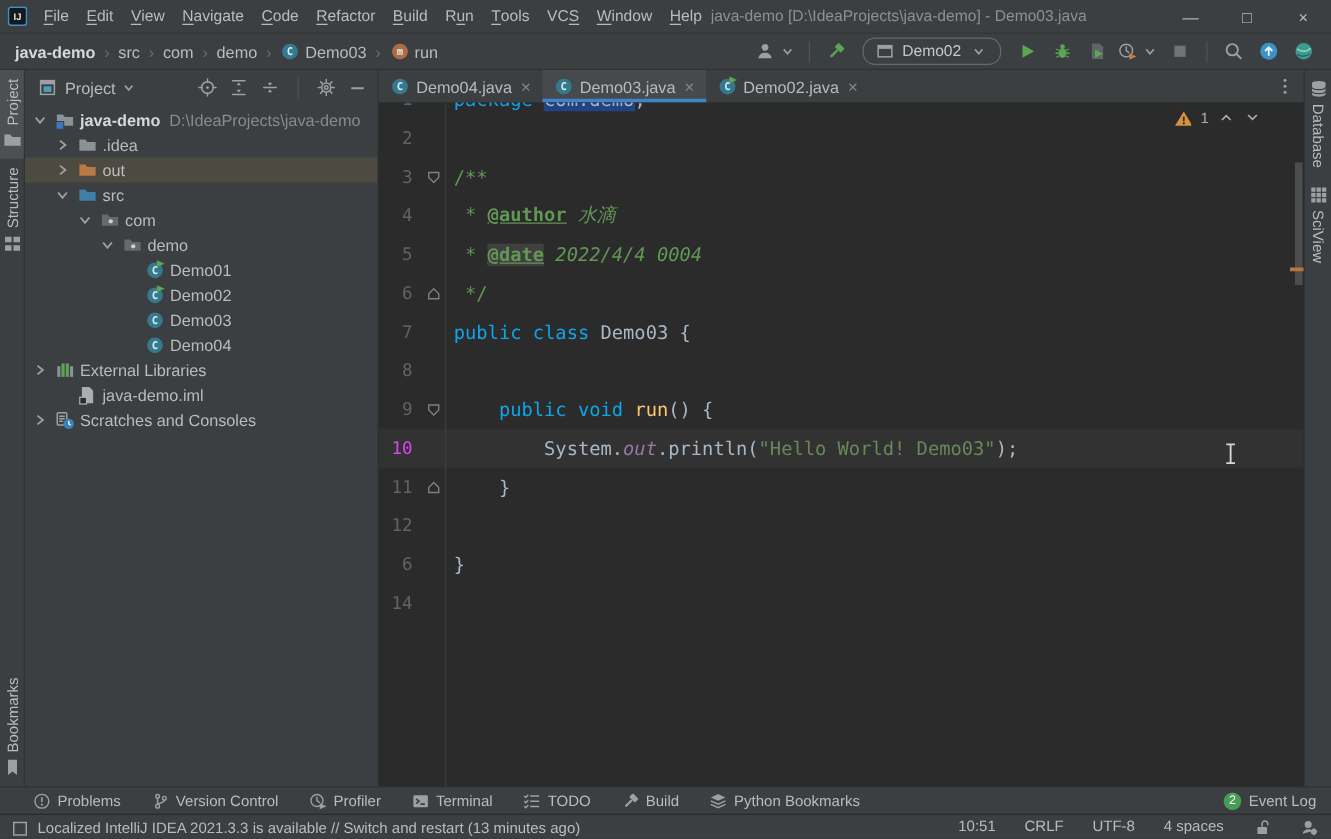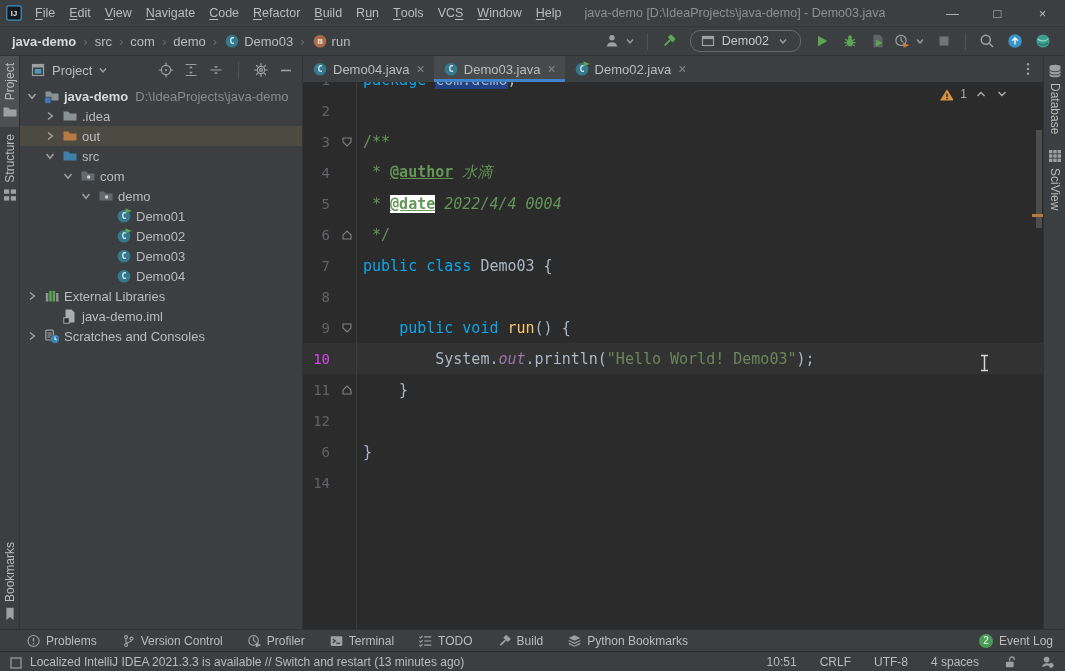--- a/index.html
+++ b/index.html
@@ -6,21 +6,21 @@
   html,body{width:1065px;height:671px;overflow:hidden;}
   body{background:#3C3F41;font-family:"Liberation Sans",sans-serif;font-size:13px;color:#BBBBBB;}
   .window{width:1065px;height:671px;display:flex;flex-direction:column;background:#3C3F41;}
 
   
   .titlebar{height:27px;flex:none;display:flex;align-items:stretch;border-bottom:1px solid #343638;position:relative;}
   .logo{width:16px;height:16px;margin:5px 6px 0 6px;flex:none;}
   .menubar{display:flex;align-items:stretch;font-size:12.5px;}
   .menu-item{padding:0 7px;display:flex;align-items:center;cursor:default;white-space:nowrap;}
   .menu-item u{text-underline-offset:2px;}
-  .win-title{margin-left:16px;display:flex;align-items:center;color:#8F8F8F;white-space:nowrap;overflow:hidden;font-size:12.5px;}
+  .win-title{display:flex;align-items:center;color:#8F8F8F;white-space:nowrap;overflow:hidden;font-size:12.5px;}
   .win-controls{margin-left:auto;display:flex;flex:none;}
   .win-btn{width:45px;display:flex;align-items:center;justify-content:center;color:#BDBDBD;font-size:13px;}
 
   
   .navbar{height:29px;flex:none;display:flex;align-items:center;border-bottom:1px solid #323232;padding-left:12px;}
   .crumbs{display:flex;align-items:center;gap:7px;}
   .crumb{display:flex;align-items:center;gap:4px;white-space:nowrap;}
   .crumb.bold span{font-weight:bold;color:#D8D8D8;}
   .crumb-sep{color:#6A6A6A;font-size:13px;}
   .nav-right{margin-left:auto;display:flex;align-items:center;gap:4px;padding-right:10px;}
@@ -72,35 +72,35 @@
   .gutter-border{position:absolute;left:53px;top:0;bottom:0;width:1px;background:#3A3C3E;z-index:1;}
   .tok.kw{color:#0ea5e9;}
   .tok.plain{color:#A9B7C6;}
   .tok.doc{color:#629755;}
   .tok.doc-tag{color:#629755;text-decoration:underline;font-weight:bold;}
   .tok.doc-italic{color:#629755;font-style:italic;}
   .tok.str{color:#6A8759;}
   .tok.field{color:#9876AA;font-style:italic;}
   .tok.method{color:#FFC66D;}
   .tok.sel{background:#214283;}
-  .tok.hl{background:#ffffff;}
+  .tok.hl{background:#404040;}
   .inspections{position:absolute;top:5px;right:34px;display:flex;align-items:center;gap:7px;z-index:5;font-family:"Liberation Sans",sans-serif;font-size:12px;color:#A8ADB0;}
   .v-scroll{position:absolute;right:1px;top:48px;width:6px;height:98px;background:rgba(164,164,164,0.28);z-index:4;}
   .stripe-mark{position:absolute;right:0;top:132px;width:11px;height:3px;background:#B9783B;z-index:4;}
   .mouse-cursor{position:absolute;left:676px;top:272px;z-index:9;}
 
   
   .bottom-toolbar{height:22px;flex:none;background:#3C3F41;border-top:1px solid #323232;display:flex;align-items:center;padding:0 12px 0 26px;font-size:12px;}
   #bottom-tools{display:flex;align-items:center;gap:24px;}
   .tool-item{display:flex;align-items:center;gap:5px;white-space:nowrap;}
   .tool-item .ico{width:15px;height:15px;}
   .eventlog{margin-left:auto;display:flex;align-items:center;gap:6px;}
   .badge{width:14px;height:14px;border-radius:50%;background:#499C54;color:#FFF;font-size:10px;display:flex;align-items:center;justify-content:center;flex:none;}
   .statusbar{height:20px;flex:none;background:#3C3F41;border-top:1px solid #2B2B2B;display:flex;align-items:center;gap:8px;padding:0 10px 0 8px;font-size:12px;}
-  .sb-right{margin-left:auto;display:flex;align-items:center;gap:23px;white-space:nowrap;}
+  .sb-right{margin-left:auto;display:flex;align-items:flex-start;gap:23px;white-space:nowrap;}
   .sb-right .ico{width:15px;height:15px;}
 </style>
 </head>
 <body>
 
 <div class="window">
 
   <div class="titlebar">
     <span class="logo ico">
         <svg width="16" height="16" viewBox="0 0 16 16">

